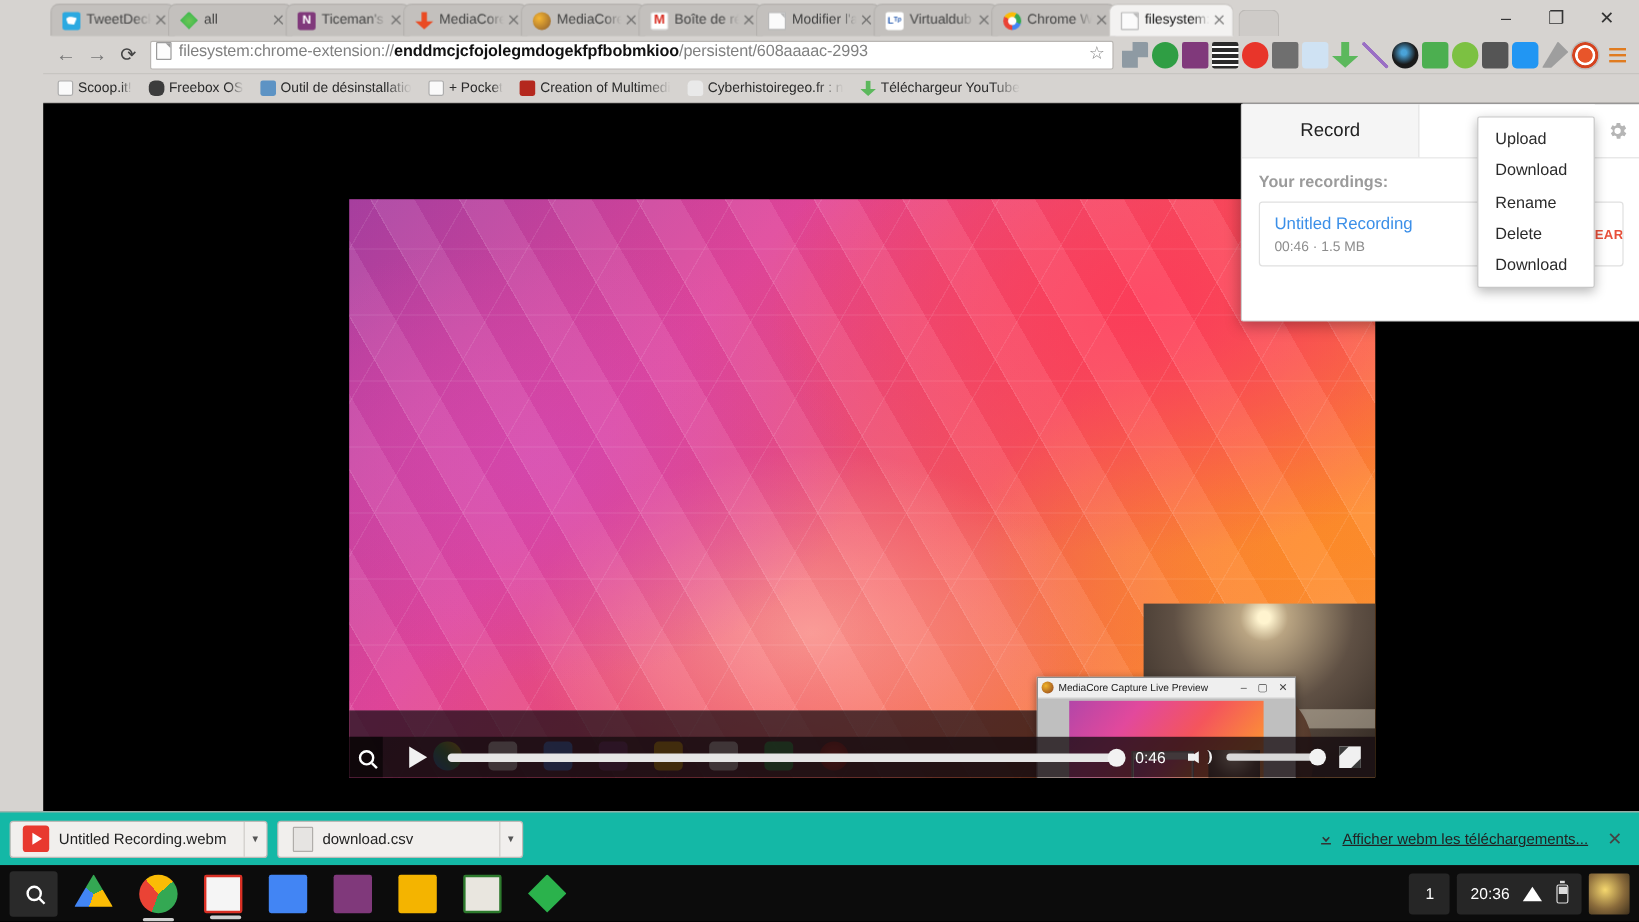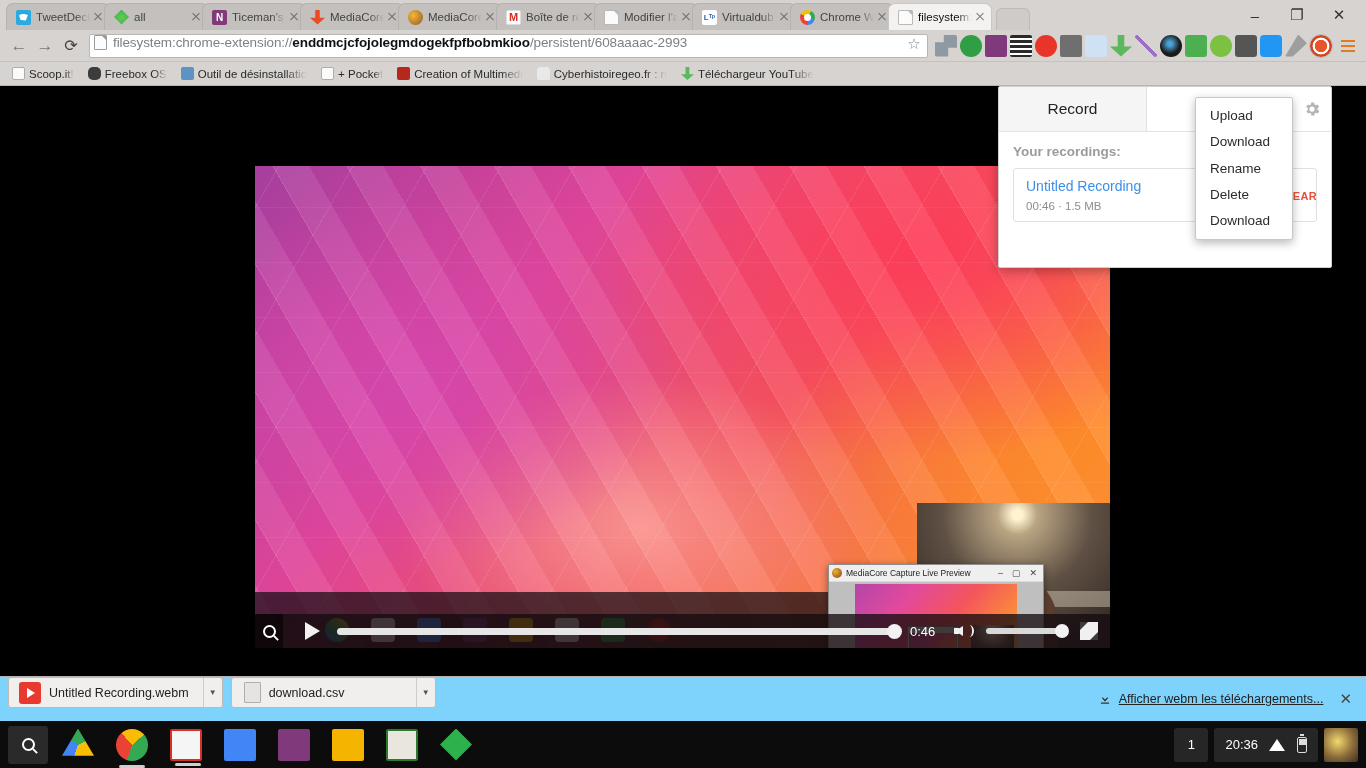--- a/index.html
+++ b/index.html
@@ -7,20 +7,21 @@
     width: 1366px; height: 768px;
     font-family: "Liberation Sans", sans-serif;
     overflow: hidden; background: #000;
   }
   .screen { position: relative; width: 1366px; height: 768px; }
 
   
   .chrome-window {
     position: absolute; left: 0; top: 0; width: 1366px; height: 721px;
     background: #d6d3d0;
+    padding-left: 36px;
   }
 
   
   .tabstrip {
     position: relative; height: 30px; background: #d6d3d0;
     display: flex; align-items: flex-end; padding-left: 6px;
   }
   .tab {
     position: relative; height: 27px; width: 104px;
     background: #c3c0bd; border-top-left-radius: 7px; border-top-right-radius: 7px;
@@ -223,22 +224,22 @@
   
   .ctxmenu{
     position:absolute;left:1195px;top:77px;width:98px;background:#fff;
     border:1px solid #c8c8c8;border-radius:2px;box-shadow:0 3px 10px rgba(0,0,0,.28);
     padding:5px 0;z-index:60;
   }
   .ctxitem{padding:2px 14px;font-size:13.5px;color:#2b2b2b;line-height:1.65;}
 
   
   .dlbar{
-    position:absolute;left:0;top:676px;width:1366px;height:45px;background:#7dd3fc;
-    border-top:1px solid #b6b3b0;display:flex;padding:0 8px;
+    position:absolute;left:0;top:676px;width:1366px;height:45px;background:#14b8a6;
+    border-top:1px solid #b6b3b0;display:flex;align-items:center;padding:0 8px;
   }
   .dlitem{height:31px;background:#f1efed;border:1px solid #bdbab7;border-radius:3px;
     display:flex;align-items:center;margin-right:8px;}
   .dl-ico{width:22px;height:22px;margin:0 8px 0 10px;flex:none;position:relative;}
   .dl-webm{background:#e8392f;border-radius:3px;}
   .dl-webm::after{content:"";position:absolute;left:8px;top:6px;border-style:solid;border-width:5px 0 5px 8px;
     border-color:transparent transparent transparent #fff;}
   .dl-csv{background:#e6e4e2;border:1px solid #b0adaa;border-radius:1px;width:17px;height:21px;margin-left:12px;}
   .dl-name{font-size:12.5px;color:#222;padding-right:14px;white-space:nowrap;}
   .dl-caret{width:19px;height:29px;border-left:1px solid #cfccc9;display:flex;align-items:center;

